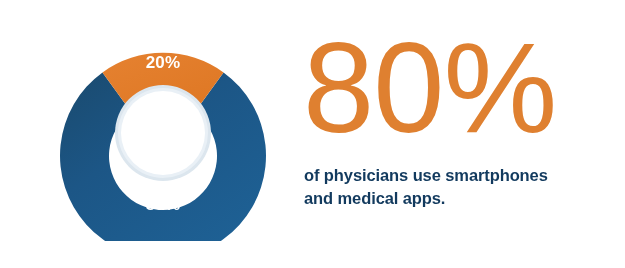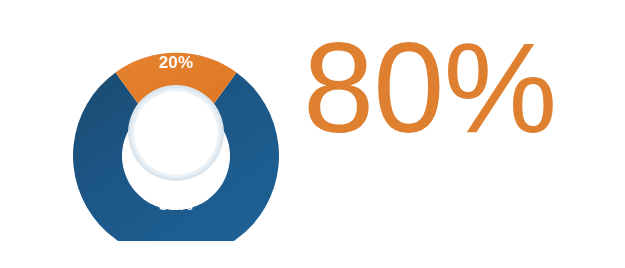--- a/index.html
+++ b/index.html
@@ -17,21 +17,21 @@
   #infographic {
     position: relative;
     width: 625px;
     height: 268px;
     background: #ffffff;
   }
 
   
   #donut-chart {
     position: absolute;
-    left: 72px;
+    left: 59px;
     top: 27px;
     width: 208px;
     height: 214px;
   }
   #donut-svg {
     display: block;
     width: 208px;
     height: 214px;
   }
   .slice-label {
@@ -119,15 +119,19 @@
 
       <circle cx="104" cy="106" r="42" fill="#FFFFFF"></circle>
 
       <text class="slice-label" x="104" y="37">20%</text>
       <text class="slice-label" x="104" y="179">80%</text>
     </svg>
   </div>
 
   <div id="callout">
     <div id="big-stat">80%</div>
+    <div id="caption">
+      <span class="caption-line">of physicians use smartphones</span>
+      <span class="caption-line">and medical apps.</span>
+    </div>
   </div>
 
 </div>
 
 </body></html>

